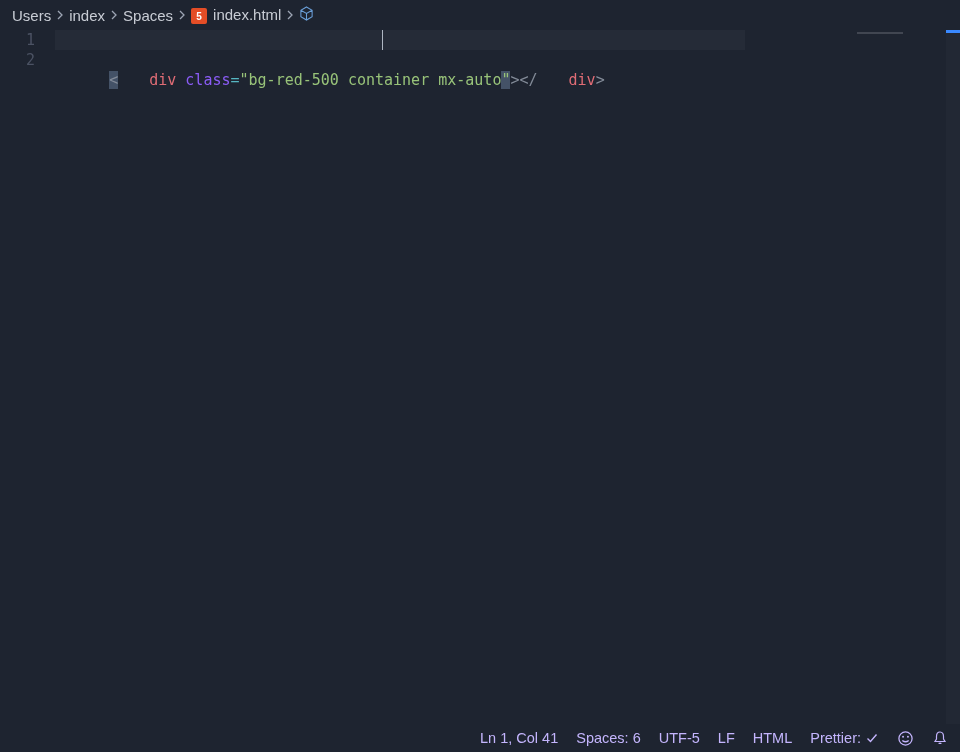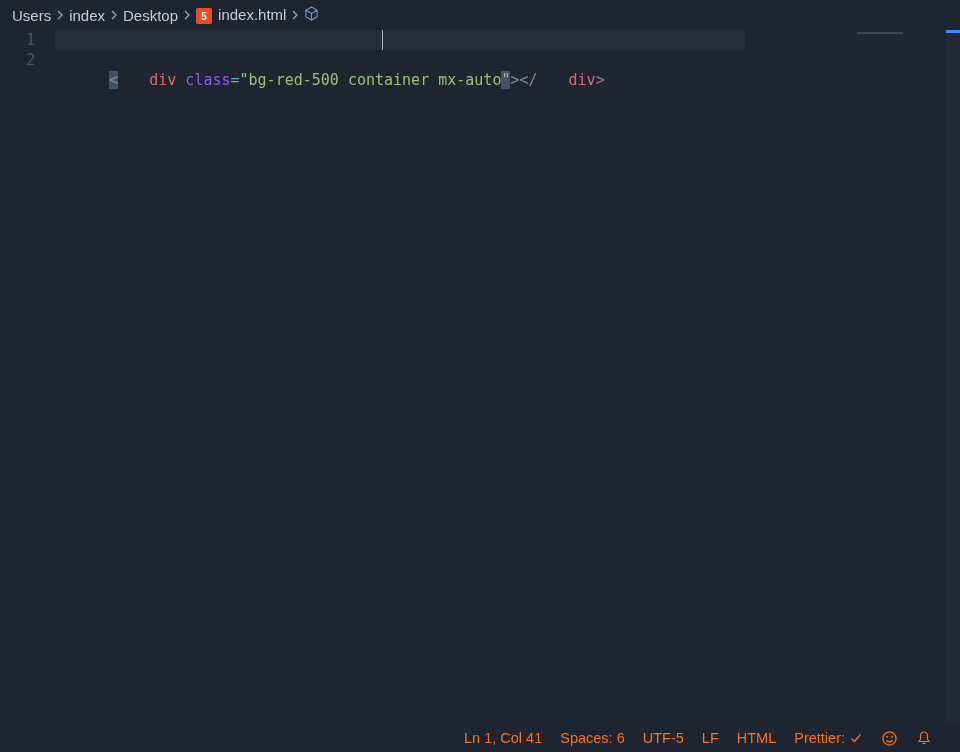--- a/index.html
+++ b/index.html
@@ -140,24 +140,24 @@
     }
     .statusbar {
       position: absolute;
       bottom: 0;
       left: 0;
       right: 0;
       height: 28px;
       display: flex;
       align-items: center;
       justify-content: flex-end;
-      padding: 0 28px;
+      padding: 0 12px;
       gap: 18px;
       font-size: 14.5px;
-      color: #f97316;
+      color: #c4b5fd;
       background: #1e2430;
     }
     .status-item {
       cursor: pointer;
       display: flex;
       align-items: center;
       gap: 4px;
     }
     .check-icon svg, .smiley-icon svg, .bell-icon svg { display: block; }
   </style>
@@ -170,21 +170,21 @@
       <svg width="10" height="10" viewBox="0 0 10 10">
         <path d="M3 1 L7 5 L3 9" stroke="currentColor" stroke-width="1.3" fill="none"></path>
       </svg>
     </span>
   <span class="bc-item">index</span>
   <span class="bc-sep">
       <svg width="10" height="10" viewBox="0 0 10 10">
         <path d="M3 1 L7 5 L3 9" stroke="currentColor" stroke-width="1.3" fill="none"></path>
       </svg>
     </span>
-  <span class="bc-item">Desktop</span>
+  <span class="bc-item">Spaces</span>
   <span class="bc-sep">
       <svg width="10" height="10" viewBox="0 0 10 10">
         <path d="M3 1 L7 5 L3 9" stroke="currentColor" stroke-width="1.3" fill="none"></path>
       </svg>
     </span>
   <span class="bc-item">
     <span class="html-icon">5</span><span>index.html</span>
   </span>
   <span class="bc-sep">
       <svg width="10" height="10" viewBox="0 0 10 10">

